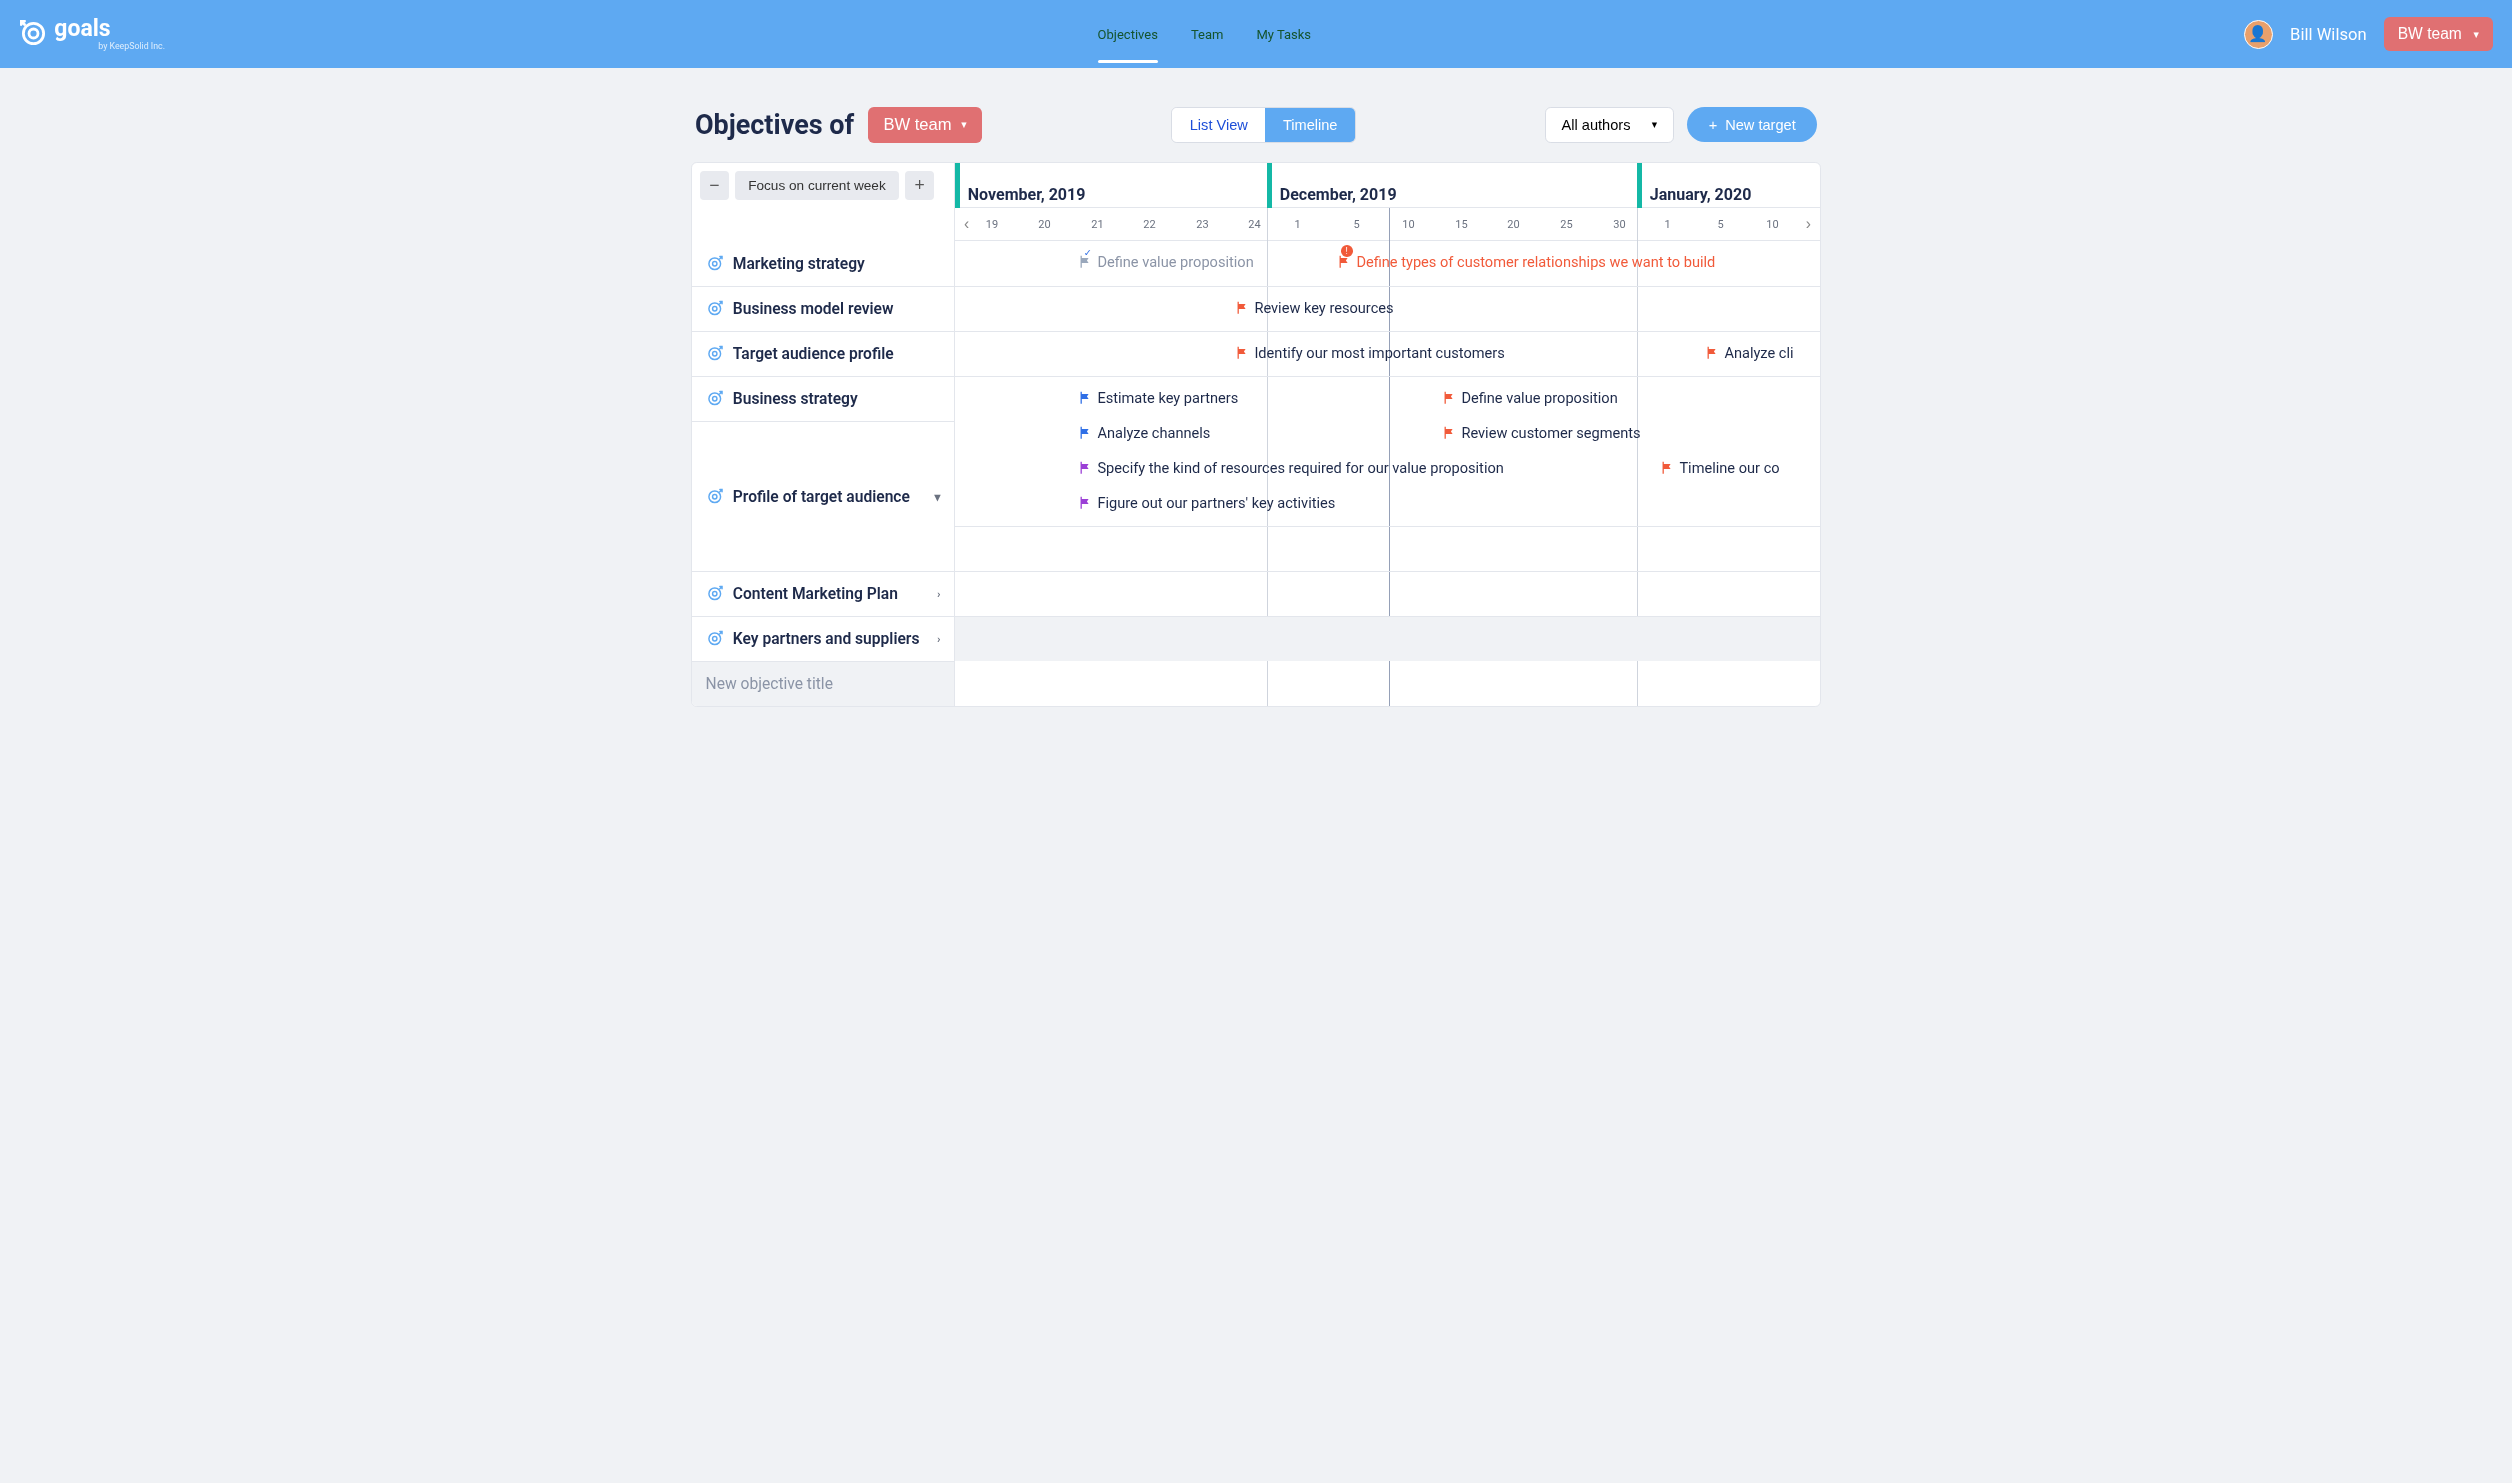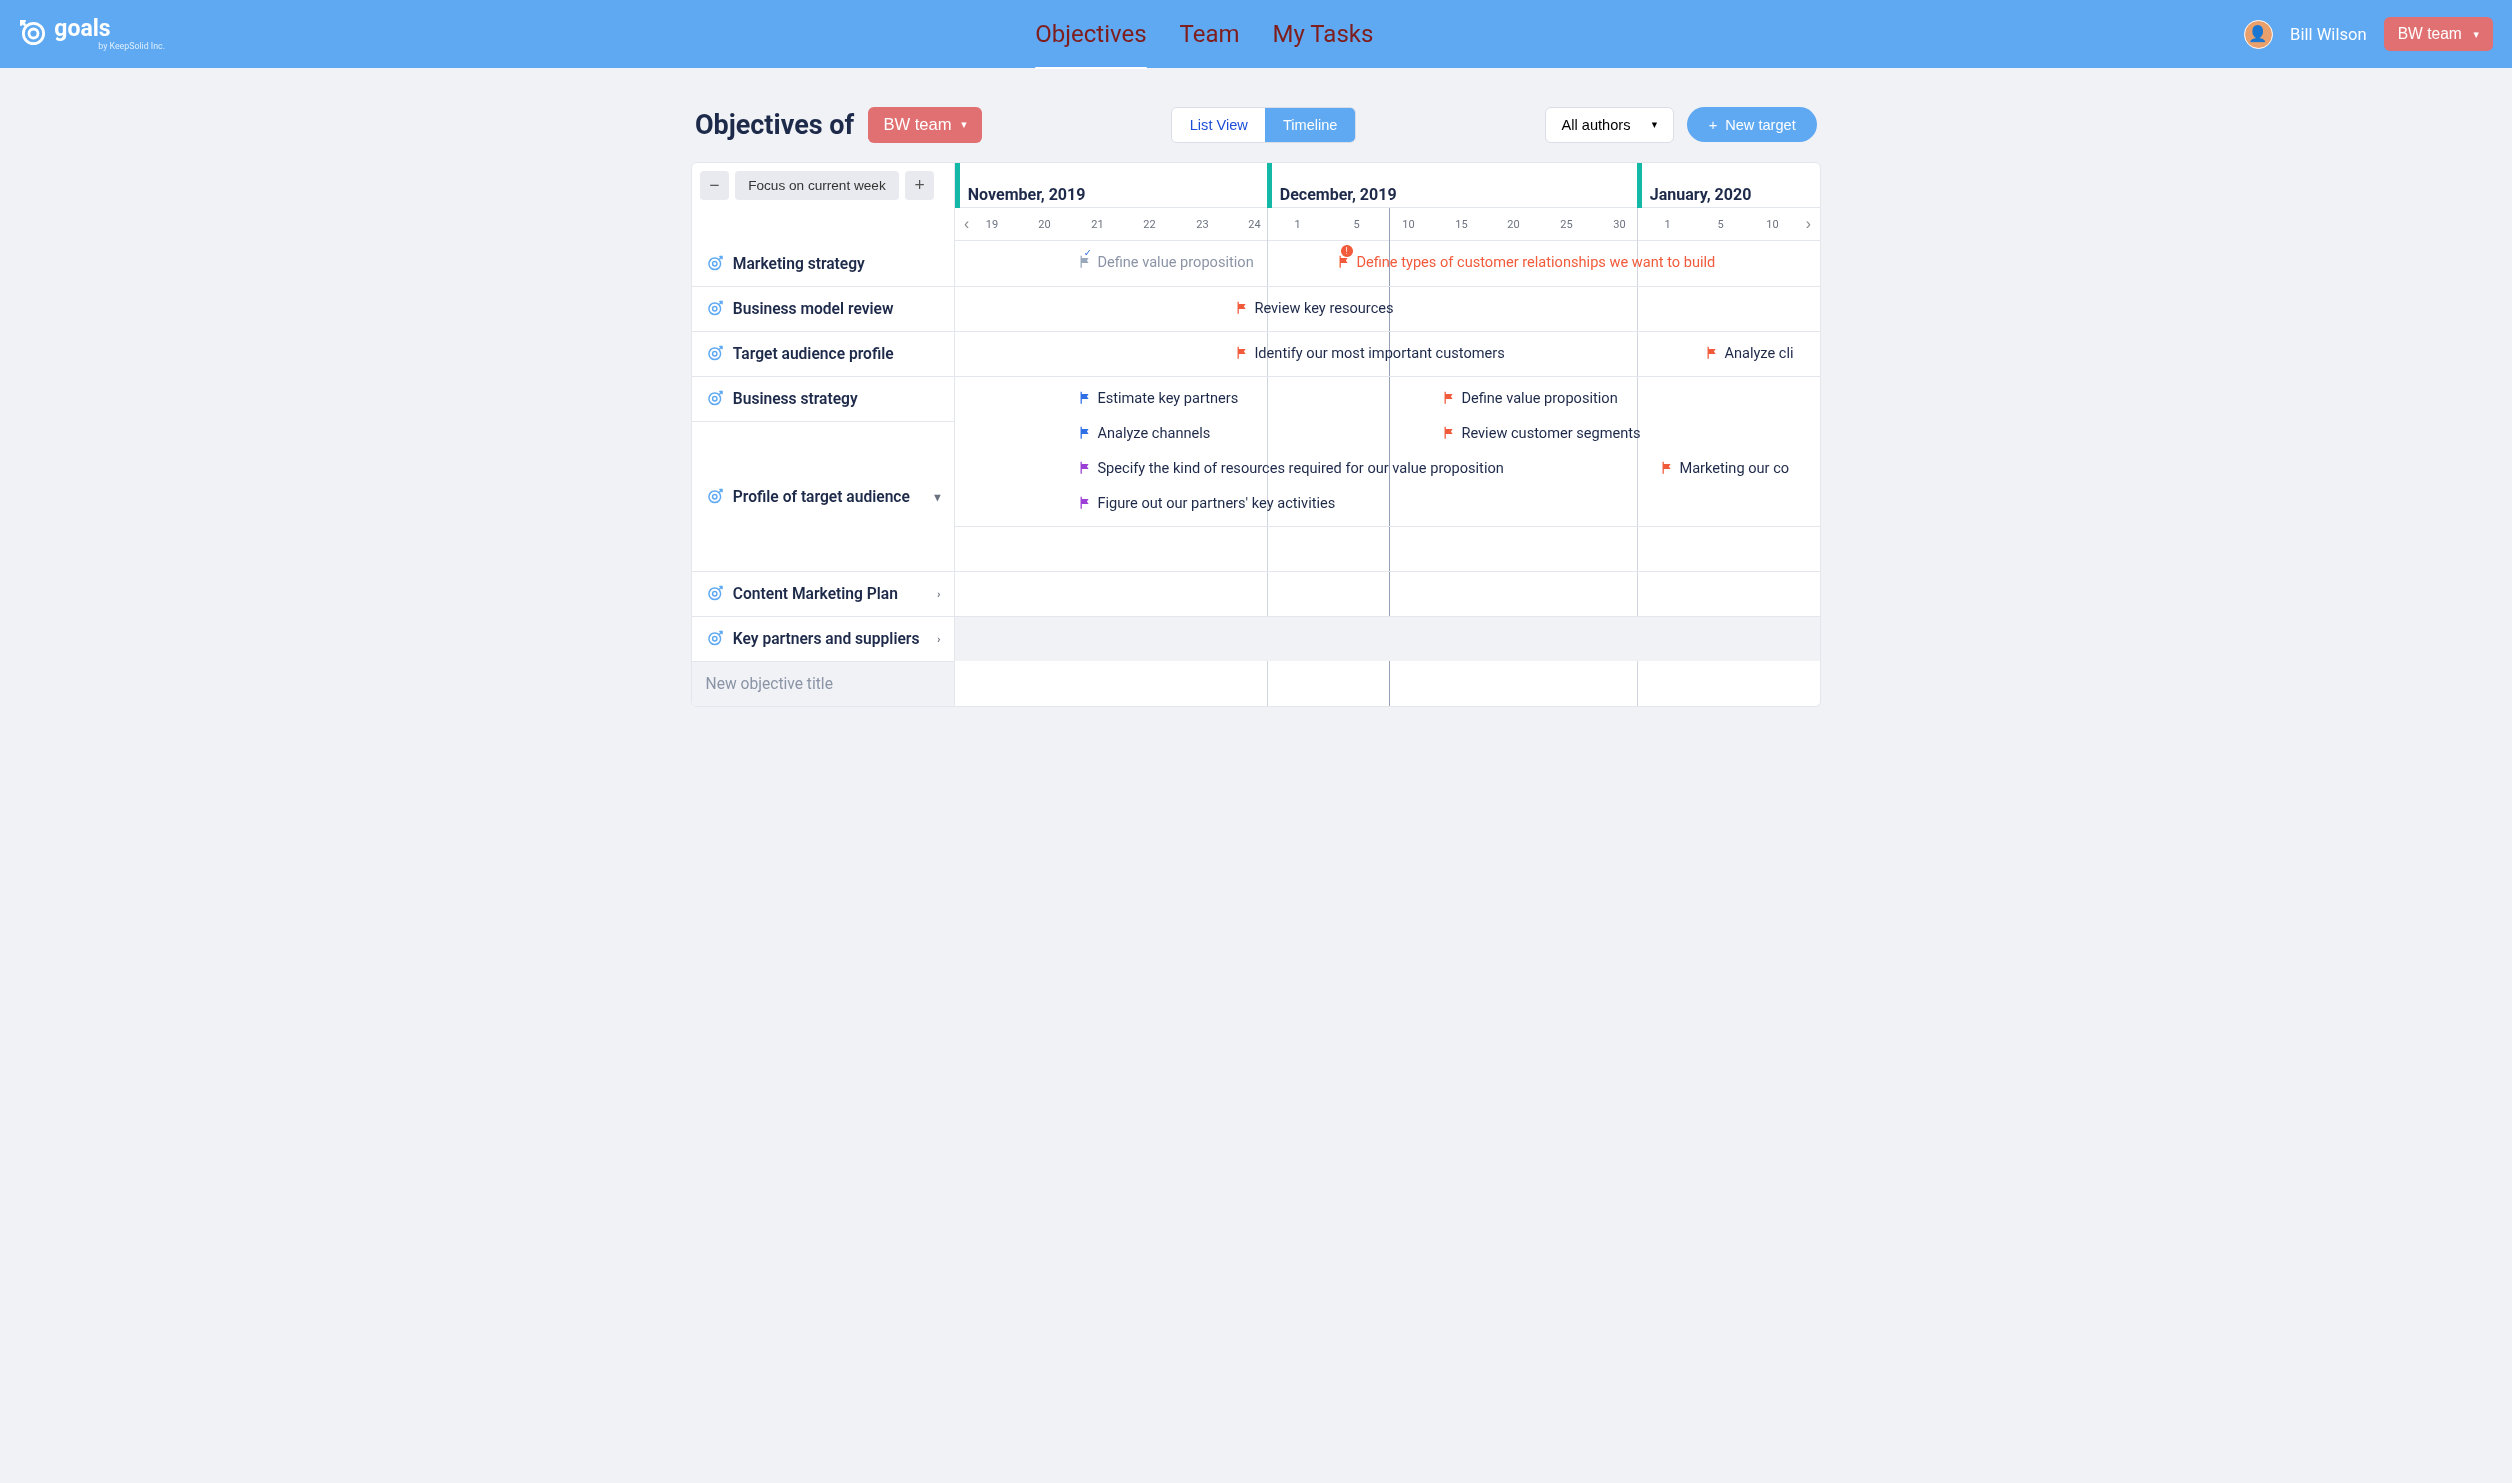--- a/index.html
+++ b/index.html
@@ -6,21 +6,21 @@
   body { font-family: -apple-system, BlinkMacSystemFont, "Segoe UI", Roboto, sans-serif; background: #f0f2f5; color: #1e2a4a; }
 
   
   .header { background:#5ea9f2; height:68px; display:flex; align-items:center; padding:0 19.5px; color:#fff; }
   .logo { display:flex; align-items:center; gap:7.8px; }
   .logo-icon { width:27px; height:27px; }
   .logo-text { font-size:23px; font-weight:700; line-height:1; }
   .logo-sub { font-size:8.8px; opacity:.8; margin-top:1.9px;padding-left:44px; }
   .logo-block { display:flex; flex-direction:column; }
   .nav { flex:1; display:flex; justify-content:center; gap:33px; }
-  .nav a { color:#7f1d1d; text-decoration:none; font-size:24px; padding:7.8px 0; position:relative; }
+  .nav a { color:#14532d; text-decoration:none; font-size:13px; padding:7.8px 0; position:relative; }
   .nav a.active::after { content:""; position:absolute; left:0; right:0; bottom:-13.6px; height:2.9px; background:#fff; border-radius:1.9px;}
   .user-area { display:flex; align-items:center; gap:17.5px; }
   .avatar { width:29px; height:29px; border-radius:50%; background:#e9a06c; border:1.9px solid #fff; display:flex; align-items:center; justify-content:center; font-size:15.6px; }
   .user-name { font-size:16.6px; }
   .team-select { background:#e07072; color:#fff; border:none; padding:7.8px 13.6px; border-radius:5.8px; font-size:15.6px; display:flex; align-items:center; gap:11.7px; cursor:pointer; }
 
   
   .toolbar { max-width:1130px; margin:39px auto 19.5px; display:flex; align-items:center; gap:13.6px; padding:0 3.9px;}
   .page-title { font-size:27px; font-weight:700; color:#1e2a4a; }
   .team-pill { background:#e07072; color:#fff; border:none; padding:7.8px 15.6px; border-radius:5.8px; font-size:16.6px; display:flex; align-items:center; gap:9.7px; cursor:pointer;}
@@ -321,21 +321,21 @@
             <div class="task" style="left: 123px; top: 82px;">
               <svg width="13.6" height="13.6" viewBox="0 0 16 16" class="flag flag-purple">
                 <path fill="currentColor" d="M3 1v14h1.5V9.5h8l-2-3 2-3H4.5V1z"></path>
               </svg>
               <span class="txt">Specify the kind of resources required for our value proposition</span>
             </div>
             <div class="task" style="left: 705px; top: 82px;">
               <svg width="13.6" height="13.6" viewBox="0 0 16 16" class="flag flag-orange">
                 <path fill="currentColor" d="M3 1v14h1.5V9.5h8l-2-3 2-3H4.5V1z"></path>
               </svg>
-              <span class="txt">Marketing our co</span>
+              <span class="txt">Timeline our co</span>
             </div>
             <div class="task" style="left: 123px; top: 117px;">
               <svg width="13.6" height="13.6" viewBox="0 0 16 16" class="flag flag-purple">
                 <path fill="currentColor" d="M3 1v14h1.5V9.5h8l-2-3 2-3H4.5V1z"></path>
               </svg>
               <span class="txt">Figure out our partners' key activities</span>
             </div>
           </div>
           <div class="lane" style="min-height: 45px;"></div>
           <div class="lane" style="min-height: 45px;"></div>

